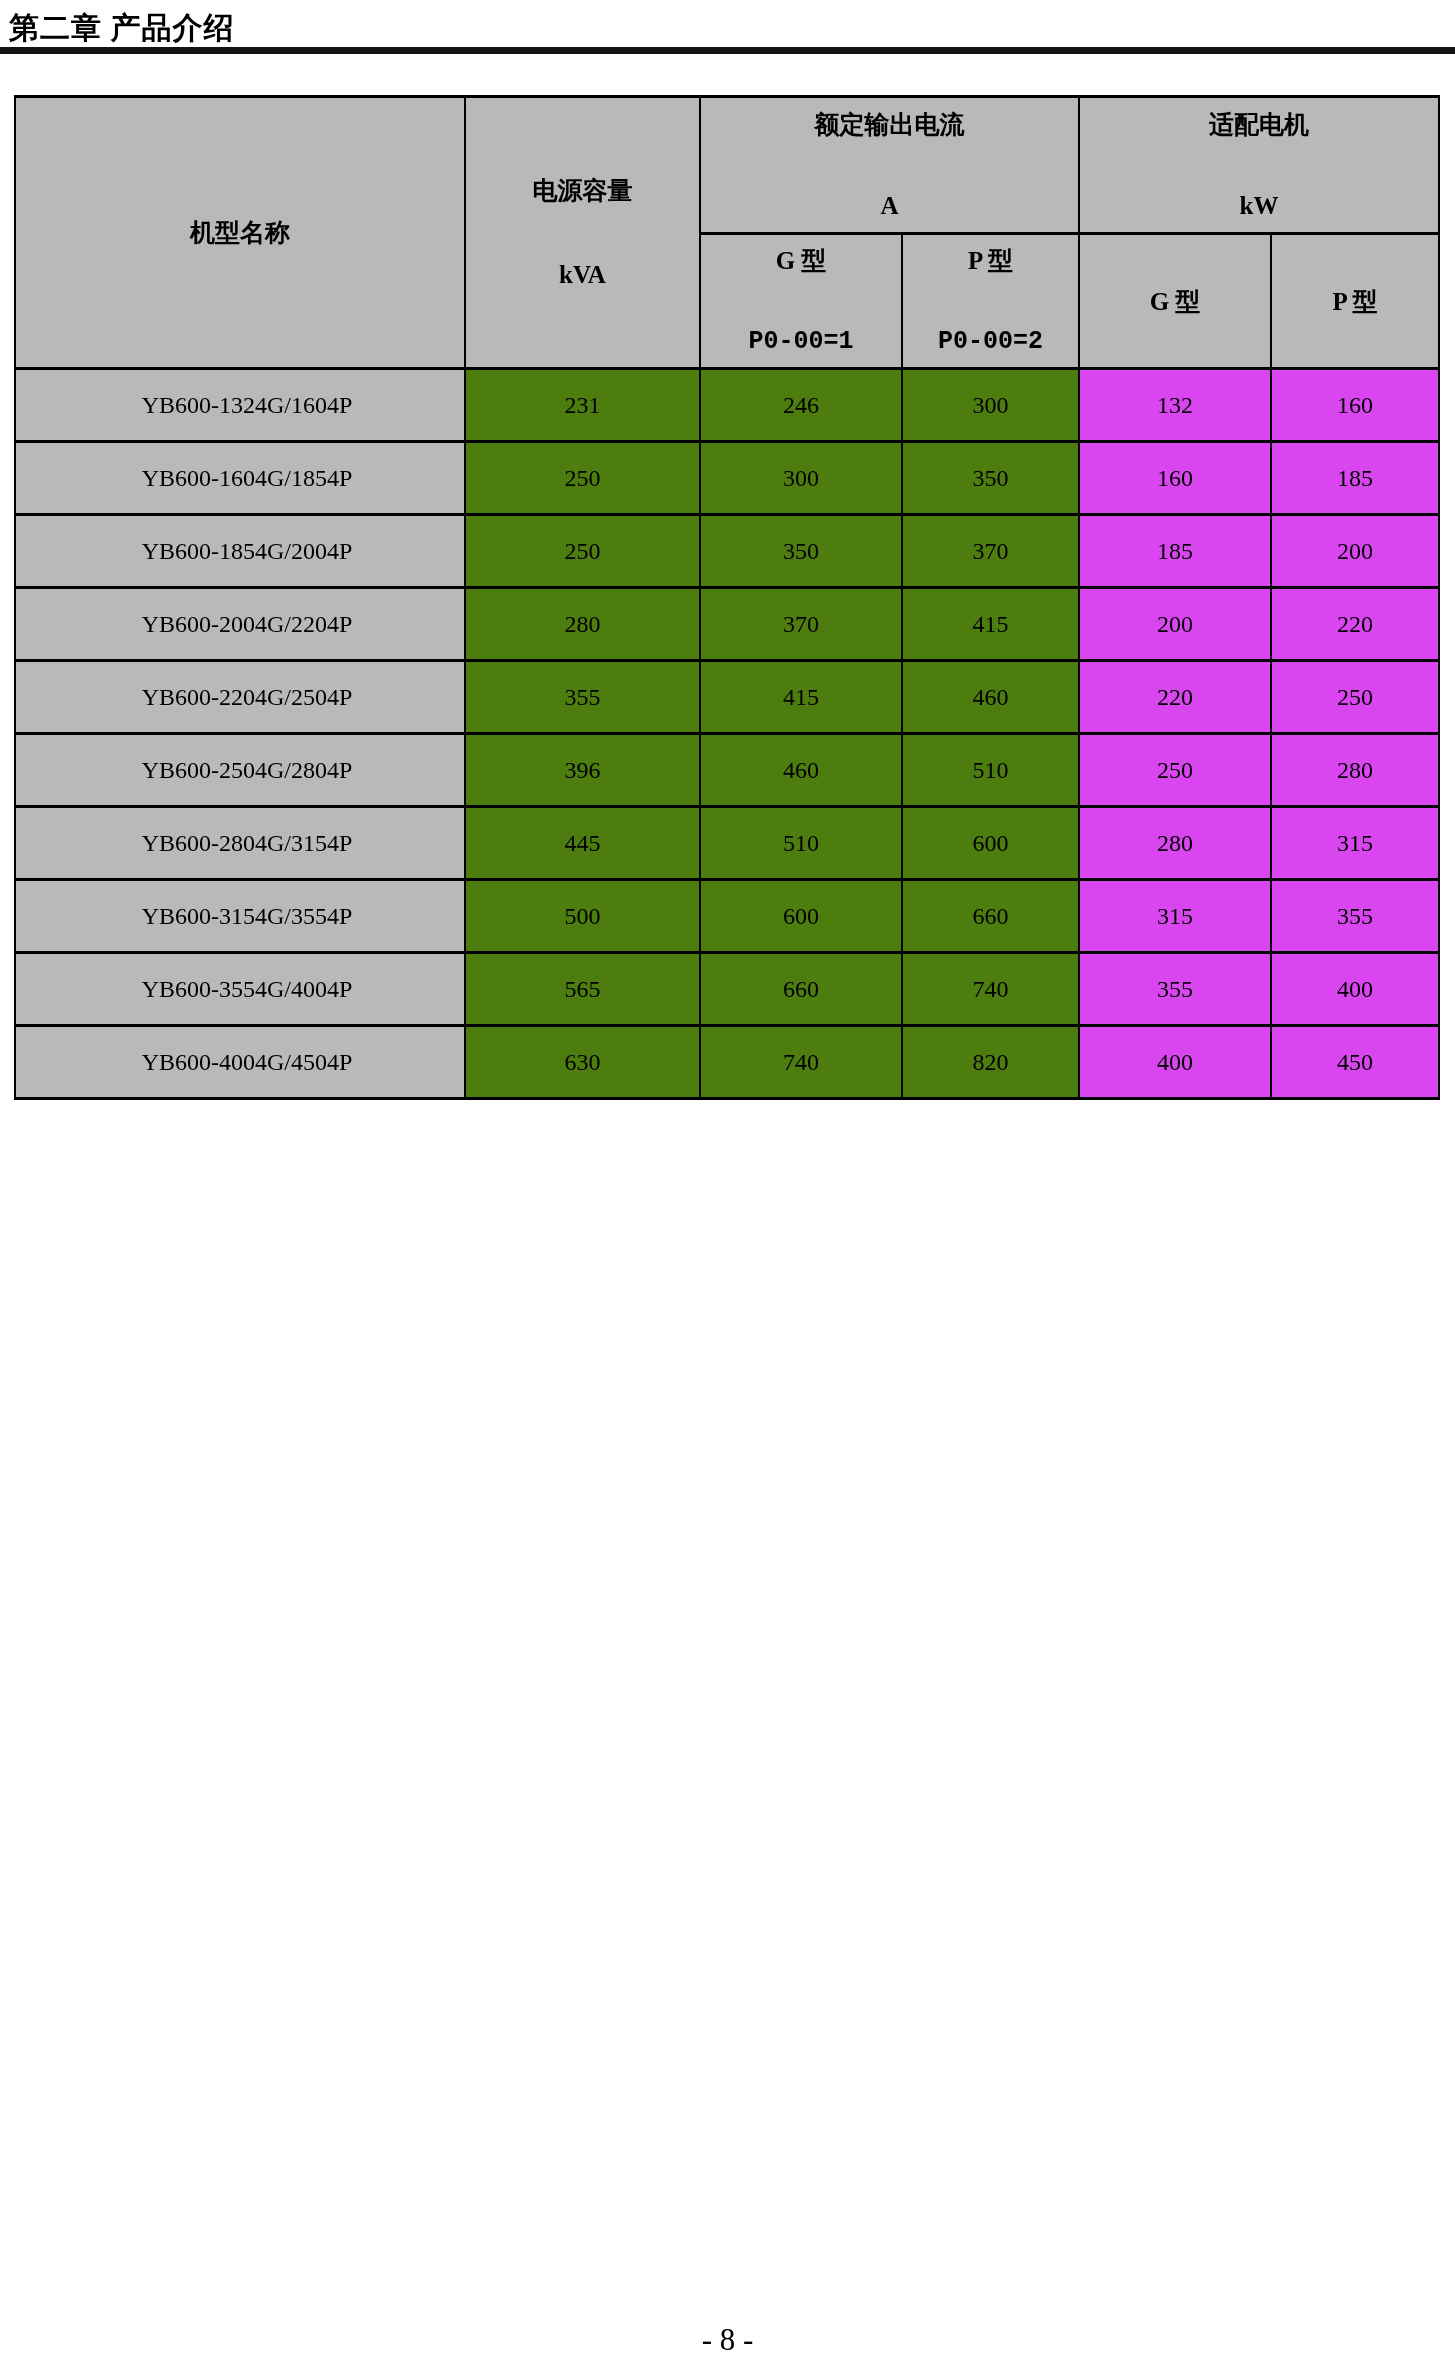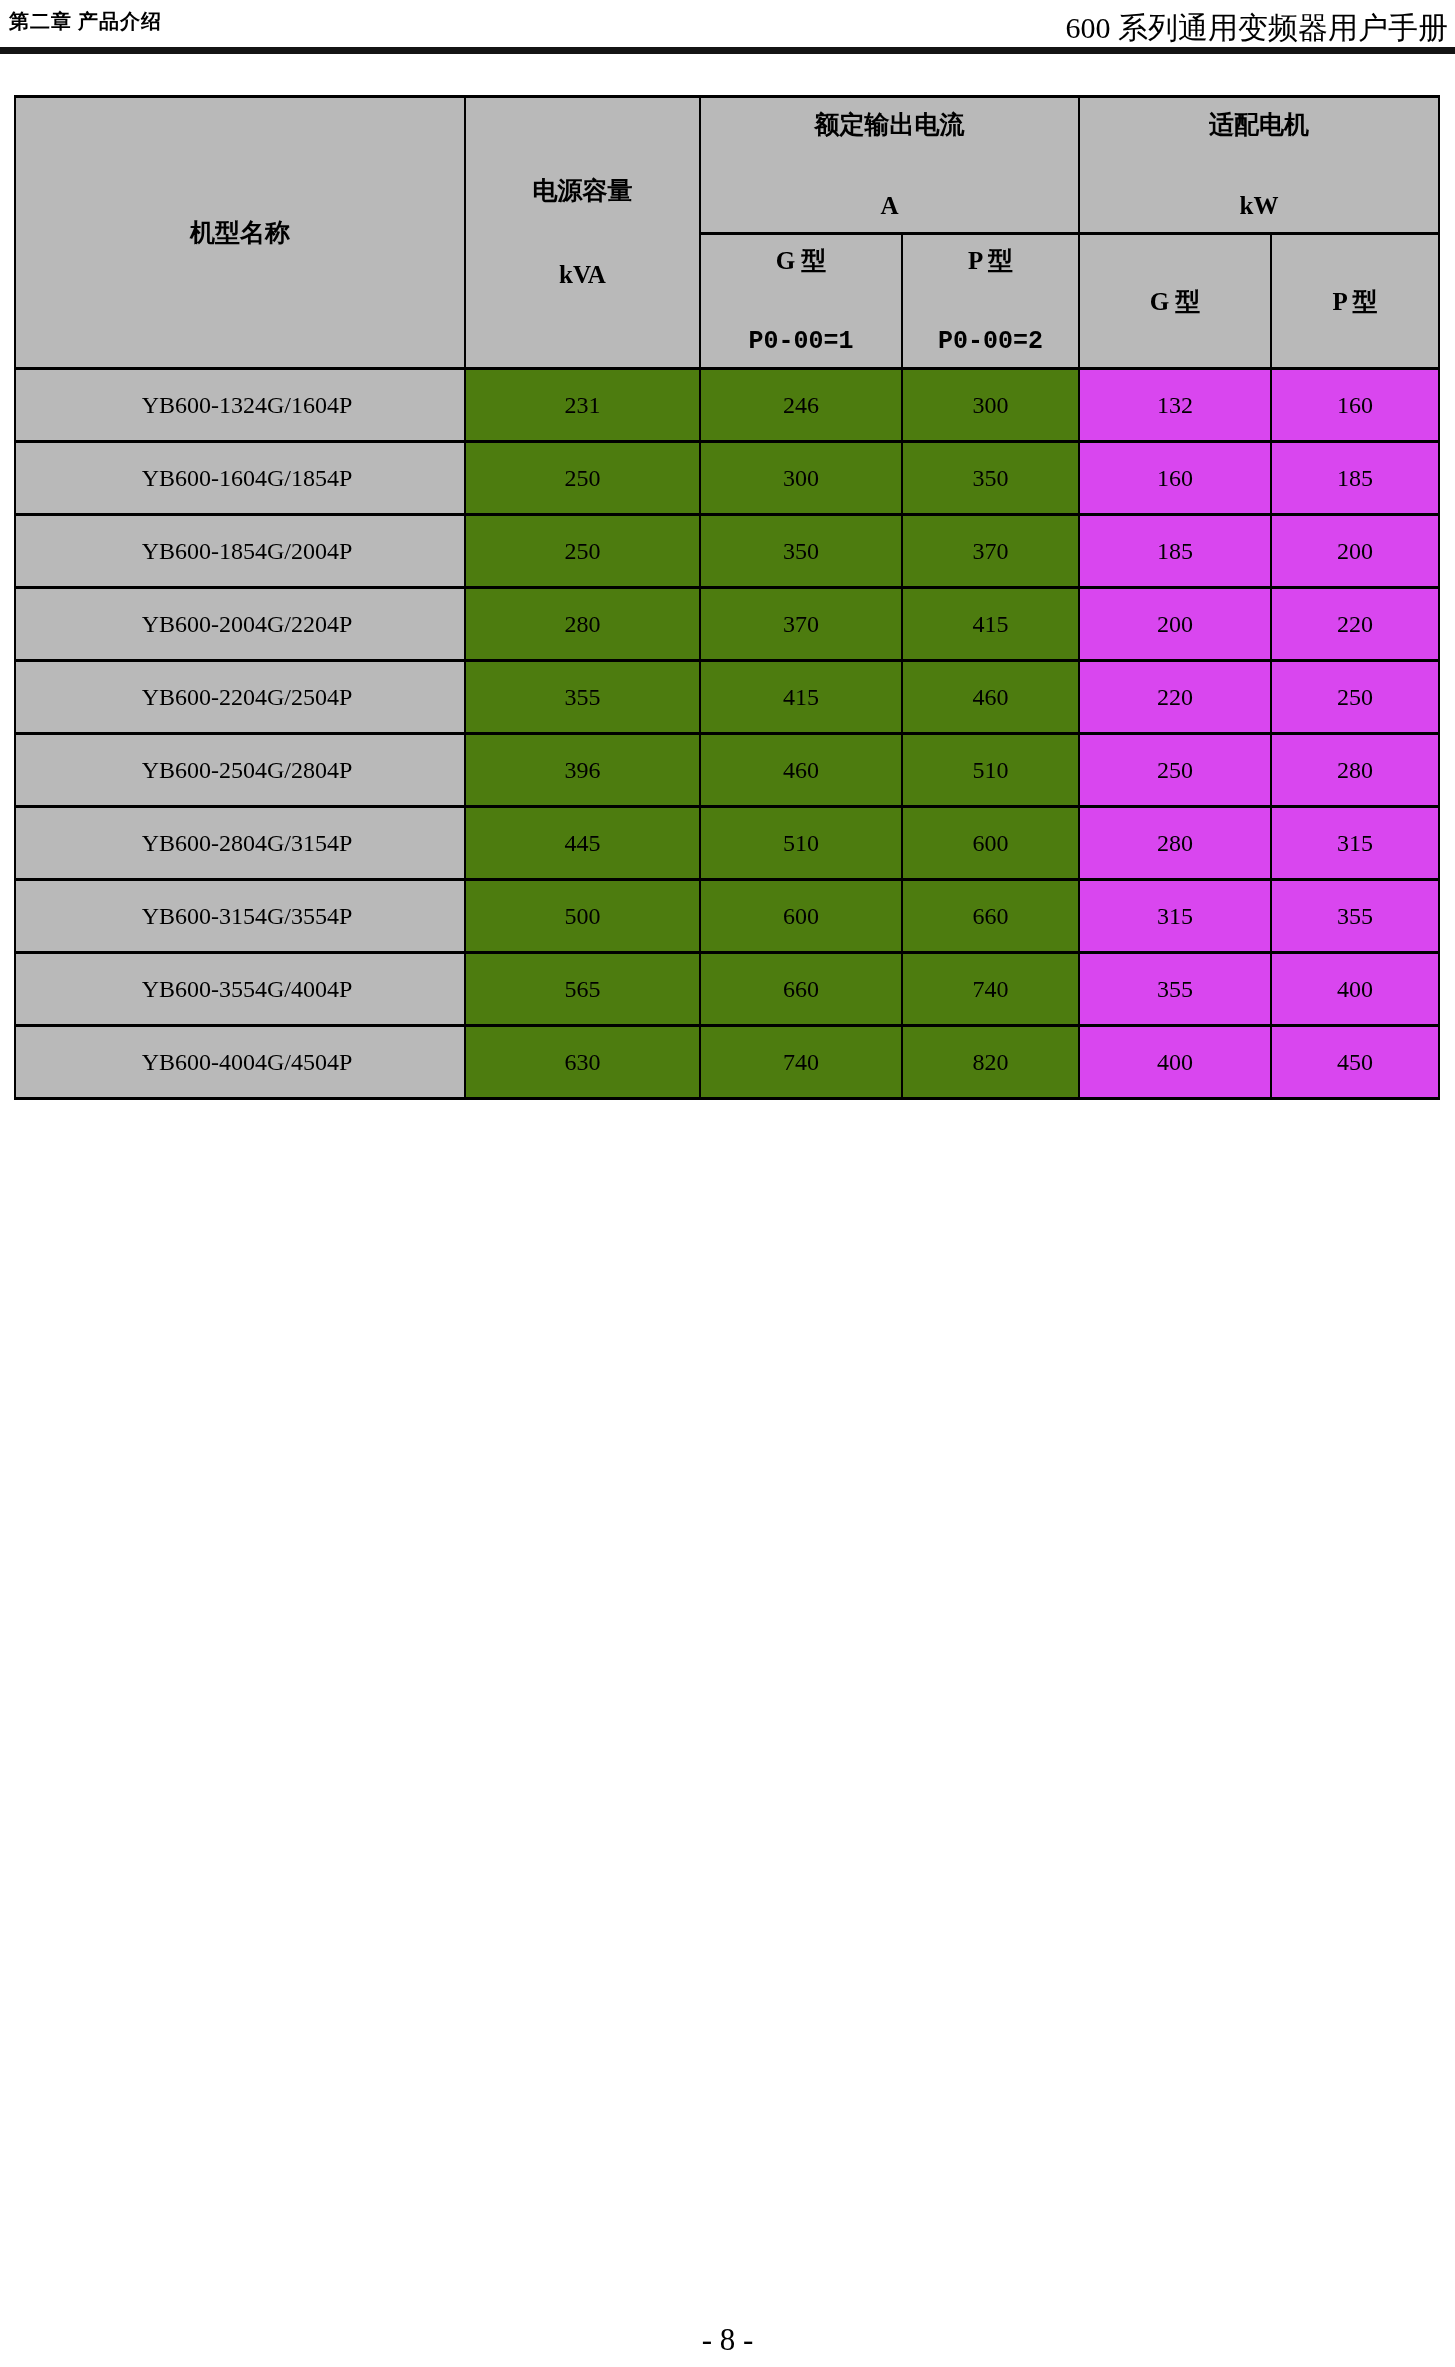--- a/index.html
+++ b/index.html
@@ -11,21 +11,21 @@
     color: #000;
     overflow: hidden;
   }
 
   
   .page-header {
     position: absolute; left: 0; top: 0; width: 1455px; height: 47px;
   }
   .page-header .left {
     position: absolute; left: 9px; top: 8px;
-    font-size: 20px; font-weight: bold; letter-spacing: 1px;
+    font-size: 30px; font-weight: bold; letter-spacing: 1px;
   }
   .page-header .right {
     position: absolute; right: 7px; top: 8px;
     font-size: 30px; font-weight: normal;
   }
   .header-rule {
     position: absolute; left: 0; top: 47px; width: 1455px;
     height: 3px;
     border-top: 2px solid #141414;
     border-bottom: 5px solid #141414;
@@ -88,21 +88,20 @@
     position: absolute; left: 0; top: 2322px; width: 1455px;
     text-align: center;
     font-size: 31px;
   }
 </style>
 </head>
 <body>
 
 <div class="page-header">
   <div class="left">第二章  产品介绍</div>
-  <div class="right">600 系列通用变频器用户手册</div>
 </div>
 <div class="header-rule"></div>
 
 <table class="spec">
   <colgroup>
     <col class="w0">
       <col class="w1">
       <col class="w2">
       <col class="w3">
       <col class="w4">

